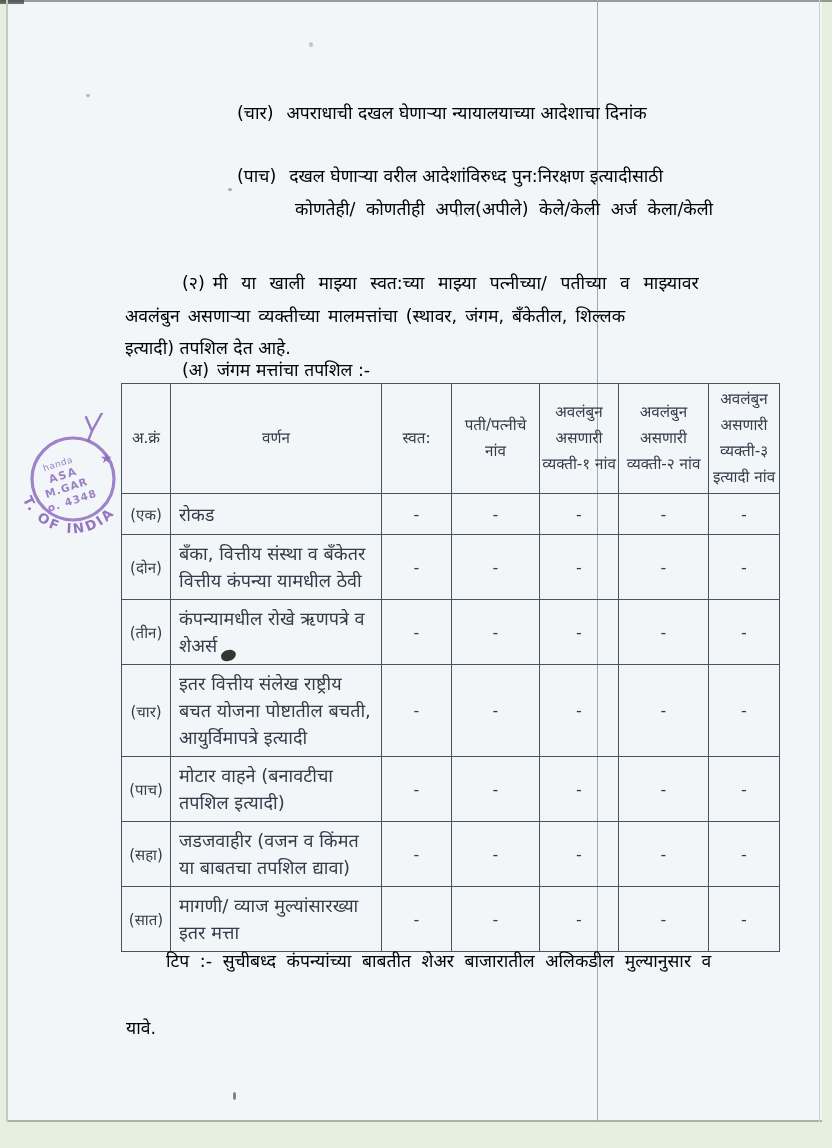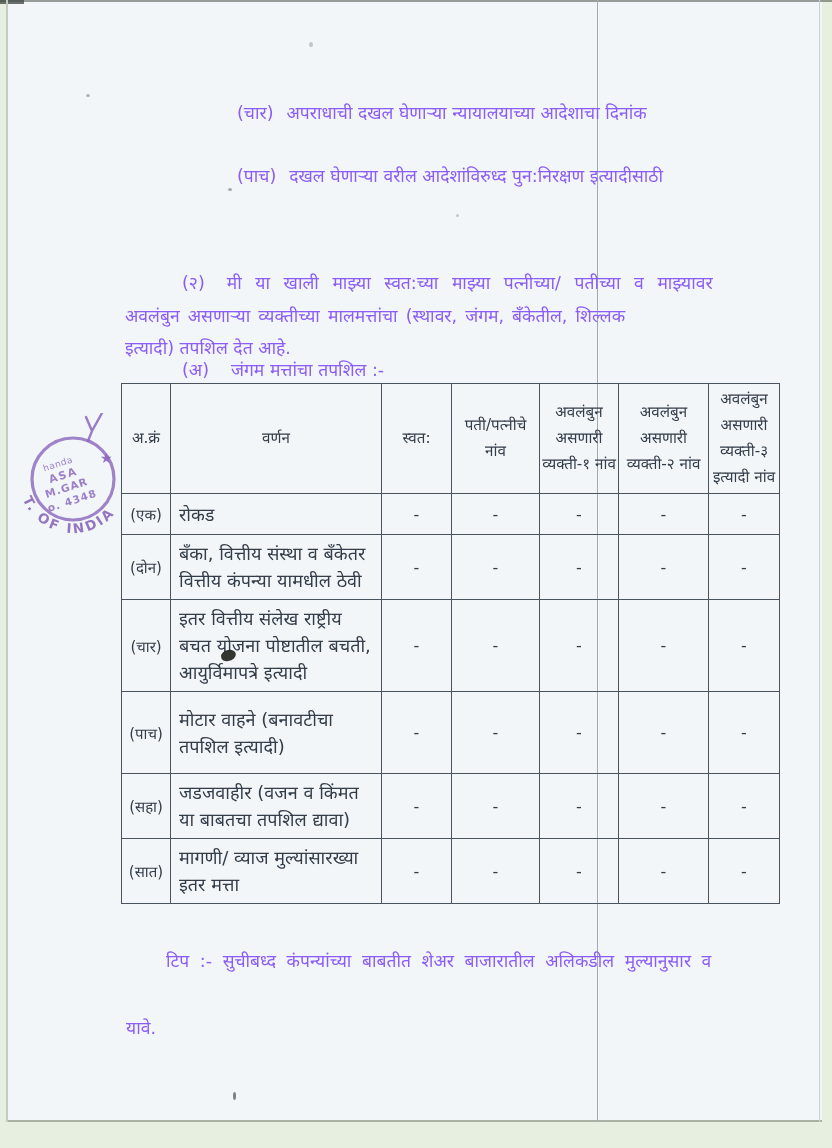--- a/index.html
+++ b/index.html
@@ -19,24 +19,24 @@
     width: 815px; height: 1122px;
     background: #f2f6f9;
     border-bottom: 2px solid #a8b2a5;
   }
   .top-edge { position: absolute; left: 0; top: 0; width: 832px; height: 2px; background: #4a5248; opacity: .55; }
   .left-edge-line { position: absolute; left: 6px; top: 0; width: 2px; height: 1122px; background: #c3ccc0; }
   .right-edge-line { position: absolute; left: 819px; top: 0; width: 1px; height: 1122px; background: #c9d1d6; }
   .fold-line { position: absolute; left: 597px; top: 0; width: 1px; height: 1122px; background: #a3abb2; }
   .corner-mark { position: absolute; left: 0; top: 0; width: 24px; height: 4px; background: #454d49; opacity: .8; }
 
-  .textline { position: absolute; white-space: nowrap; font-size: 17.5px; color: #8b5cf6; }
+  .textline { position: absolute; white-space: nowrap; font-size: 17.5px; color: #000000; }
   .label { display: inline-block; }
   .gap-sm { margin-left: 13px; }
-  .gap-lg { margin-left: 22px; }
+  .gap-lg { margin-left: 8px; }
   .ws-wide { word-spacing: 8px; }
   .ws-med  { word-spacing: 5px; }
   .ws-sm   { word-spacing: 2.5px; }
 
   table.assets {
     position: absolute;
     left: 121px; top: 383px;
     width: 658px;
     border-collapse: collapse;
     table-layout: fixed;
@@ -101,20 +101,21 @@
   <div class="right-edge-line"></div>
   <div class="fold-line"></div>
 
   <div class="textline" style="left:237px; top:100px;">
     <span class="label">(चार)</span><span class="gap-sm">अपराधाची दखल घेणाऱ्या न्यायालयाच्या आदेशाचा दिनांक</span>
   </div>
 
   <div class="textline" style="left:237px; top:163px;">
     <span class="label">(पाच)</span><span class="gap-sm">दखल घेणाऱ्या वरील आदेशांविरुध्द पुन:निरक्षण इत्यादीसाठी</span>
   </div>
+  <div class="textline ws-med" style="left:295px; top:196px;">कोणतेही/ कोणतीही अपील(अपीले) केले/केली अर्ज केला/केली</div>
 
   <div class="textline ws-wide" style="left:182px; top:270px;">
     <span class="label">(२)</span><span class="gap-lg">मी या खाली माझ्या स्वत:च्या माझ्या पत्नीच्या/ पतीच्या व माझ्यावर</span>
   </div>
   <div class="textline ws-sm" style="left:125px; top:303px;">अवलंबुन असणाऱ्या व्यक्तीच्या मालमत्तांचा (स्थावर, जंगम, बँकेतील, शिल्लक</div>
   <div class="textline" style="left:125px; top:335px;">इत्यादी) तपशिल देत आहे.</div>
 
   <div class="textline" style="left:182px; top:357px;">
     <span class="label">(अ)</span><span class="gap-lg">जंगम मत्तांचा तपशिल :-</span>
   </div>
@@ -146,20 +147,29 @@
         <td class="desc">रोकड</td>
         <td class="val">-</td>
         <td class="val">-</td>
         <td class="val">-</td>
         <td class="val">-</td>
         <td class="val">-</td>
       </tr>
       <tr>
         <td class="sr">(दोन)</td>
         <td class="desc">बँका, वित्तीय संस्था व बँकेतर वित्तीय कंपन्या यामधील ठेवी</td>
+        <td class="val">-</td>
+        <td class="val">-</td>
+        <td class="val">-</td>
+        <td class="val">-</td>
+        <td class="val">-</td>
+      </tr>
+      <tr>
+        <td class="sr">(तीन)</td>
+        <td class="desc">कंपन्यामधील रोखे ऋणपत्रे व शेअर्स</td>
         <td class="val">-</td>
         <td class="val">-</td>
         <td class="val">-</td>
         <td class="val">-</td>
         <td class="val">-</td>
       </tr>
       <tr>
         <td class="sr">(चार)</td>
         <td class="desc">इतर वित्तीय संलेख राष्ट्रीय बचत योजना पोष्टातील बचती, आयुर्विमापत्रे इत्यादी</td>
         <td class="val">-</td>

